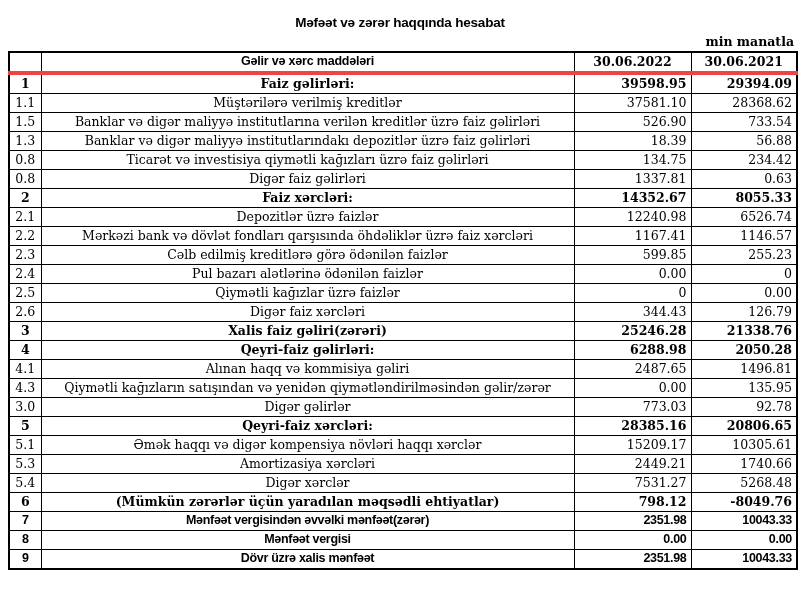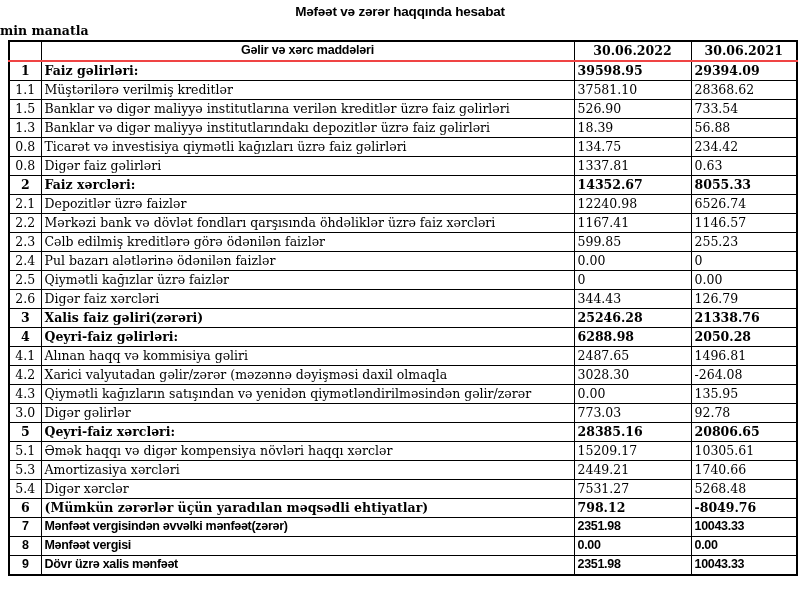--- a/index.html
+++ b/index.html
@@ -14,23 +14,24 @@
     overflow: hidden;
     font-family: "DejaVu Serif", serif;
   }
   .page-title {
     text-align: center;
     font-family: "Liberation Sans", sans-serif;
     font-weight: bold;
     font-size: 13.5px;
     letter-spacing: -0.2px;
     padding-top: 4px;
+    margin-top: 11px;
   }
   .unit-note {
-    text-align: left;
+    text-align: right;
     font-family: "DejaVu Serif", serif;
     font-weight: bold;
     font-size: 12.5px;
     margin: 4px 6px 2px 0;
   }
   table.tbl {
     border-collapse: collapse;
     table-layout: fixed;
     margin-left: 8px;
     width: 788px;
@@ -42,32 +43,32 @@
     padding: 0 3px;
     font-size: 12.5px;
     line-height: 1.05;
     overflow: hidden;
     white-space: nowrap;
     vertical-align: middle;
   }
   .tbl thead th {
     font-weight: bold;
     text-align: center;
-    border-bottom: 2px solid #ef4444;
+    border-bottom: 4px solid #ef4444;
   }
   th.th-item {
     font-family: "Liberation Sans", sans-serif;
     letter-spacing: -0.2px;
   }
   th.th-date {
     font-family: "DejaVu Serif", serif;
   }
   td.cell-no { text-align: center; }
-  td.cell-label { text-align: left; }
-  td.cell-num { padding-right: 4px; }
+  td.cell-label { text-align: center; }
+  td.cell-num { text-align: right; padding-right: 4px; }
   tr.bold-serif td { font-weight: bold; }
   tr.bold-sans td {
     font-weight: bold;
     font-family: "Liberation Sans", sans-serif;
     letter-spacing: -0.3px;
   }
 </style>
 </head>
 <body>
 
@@ -180,26 +181,20 @@
           <td class="cell-num">6288.98</td>
           <td class="cell-num">2050.28</td>
         </tr>
         <tr class="serif">
           <td class="cell-no">4.1</td>
           <td class="cell-label">Alınan haqq və kommisiya gəliri</td>
           <td class="cell-num">2487.65</td>
           <td class="cell-num">1496.81</td>
         </tr>
         <tr class="serif">
-          <td class="cell-no">4.2</td>
-          <td class="cell-label">Xarici valyutadan gəlir/zərər (məzənnə dəyişməsi daxil olmaqla</td>
-          <td class="cell-num">3028.30</td>
-          <td class="cell-num">-264.08</td>
-        </tr>
-        <tr class="serif">
           <td class="cell-no">4.3</td>
           <td class="cell-label">Qiymətli kağızların satışından və yenidən qiymətləndirilməsindən gəlir/zərər</td>
           <td class="cell-num">0.00</td>
           <td class="cell-num">135.95</td>
         </tr>
         <tr class="serif">
           <td class="cell-no">3.0</td>
           <td class="cell-label">Digər gəlirlər</td>
           <td class="cell-num">773.03</td>
           <td class="cell-num">92.78</td>

